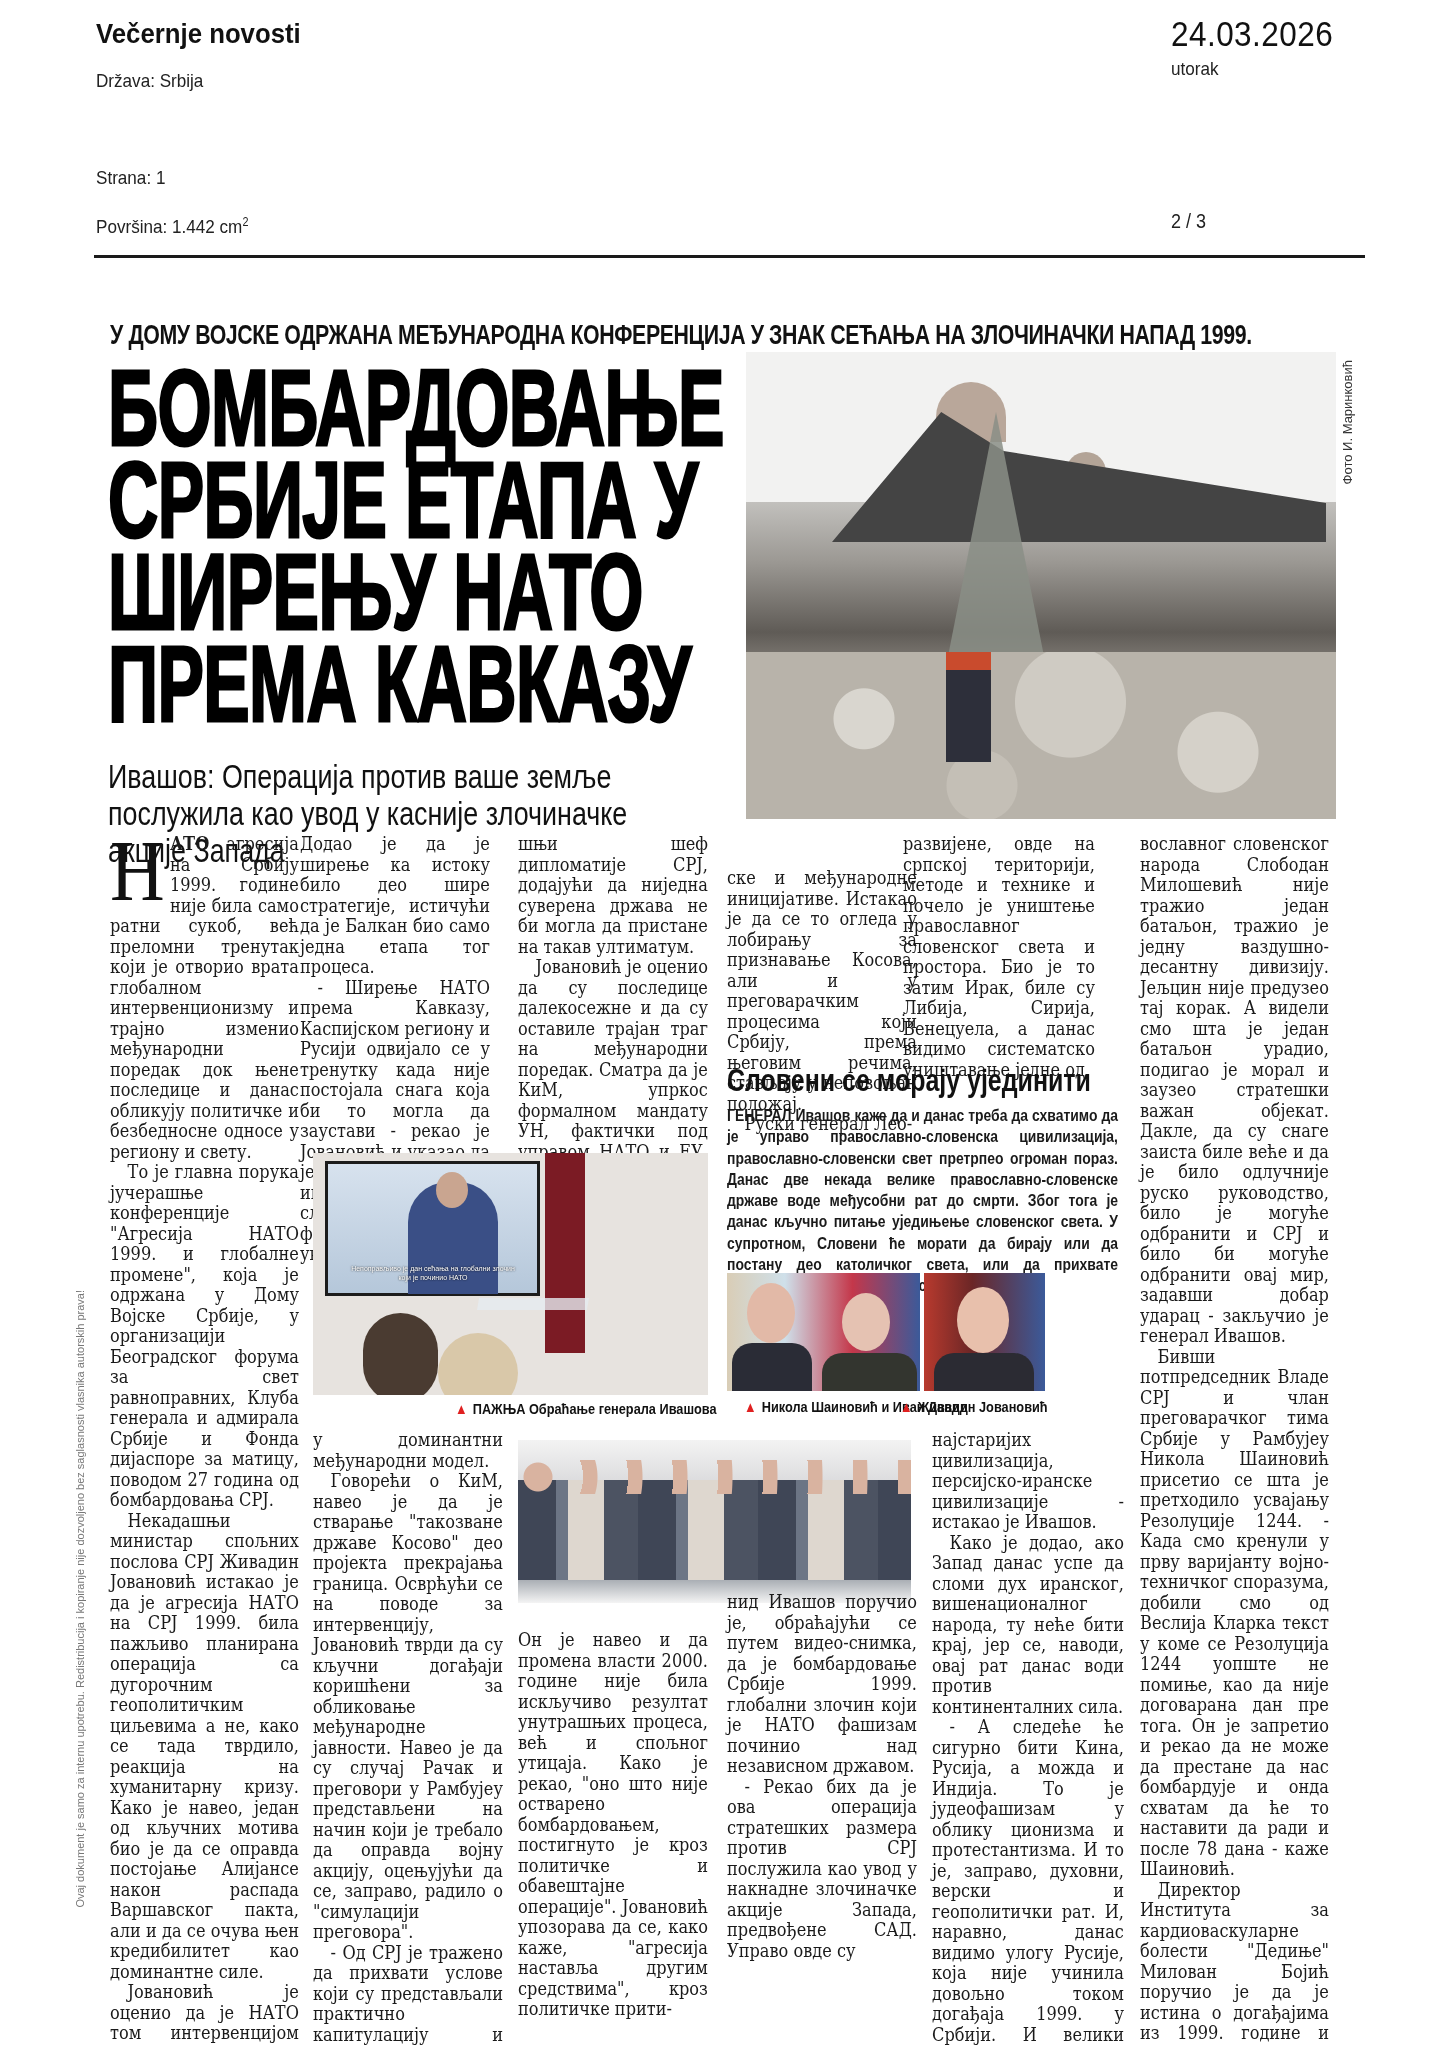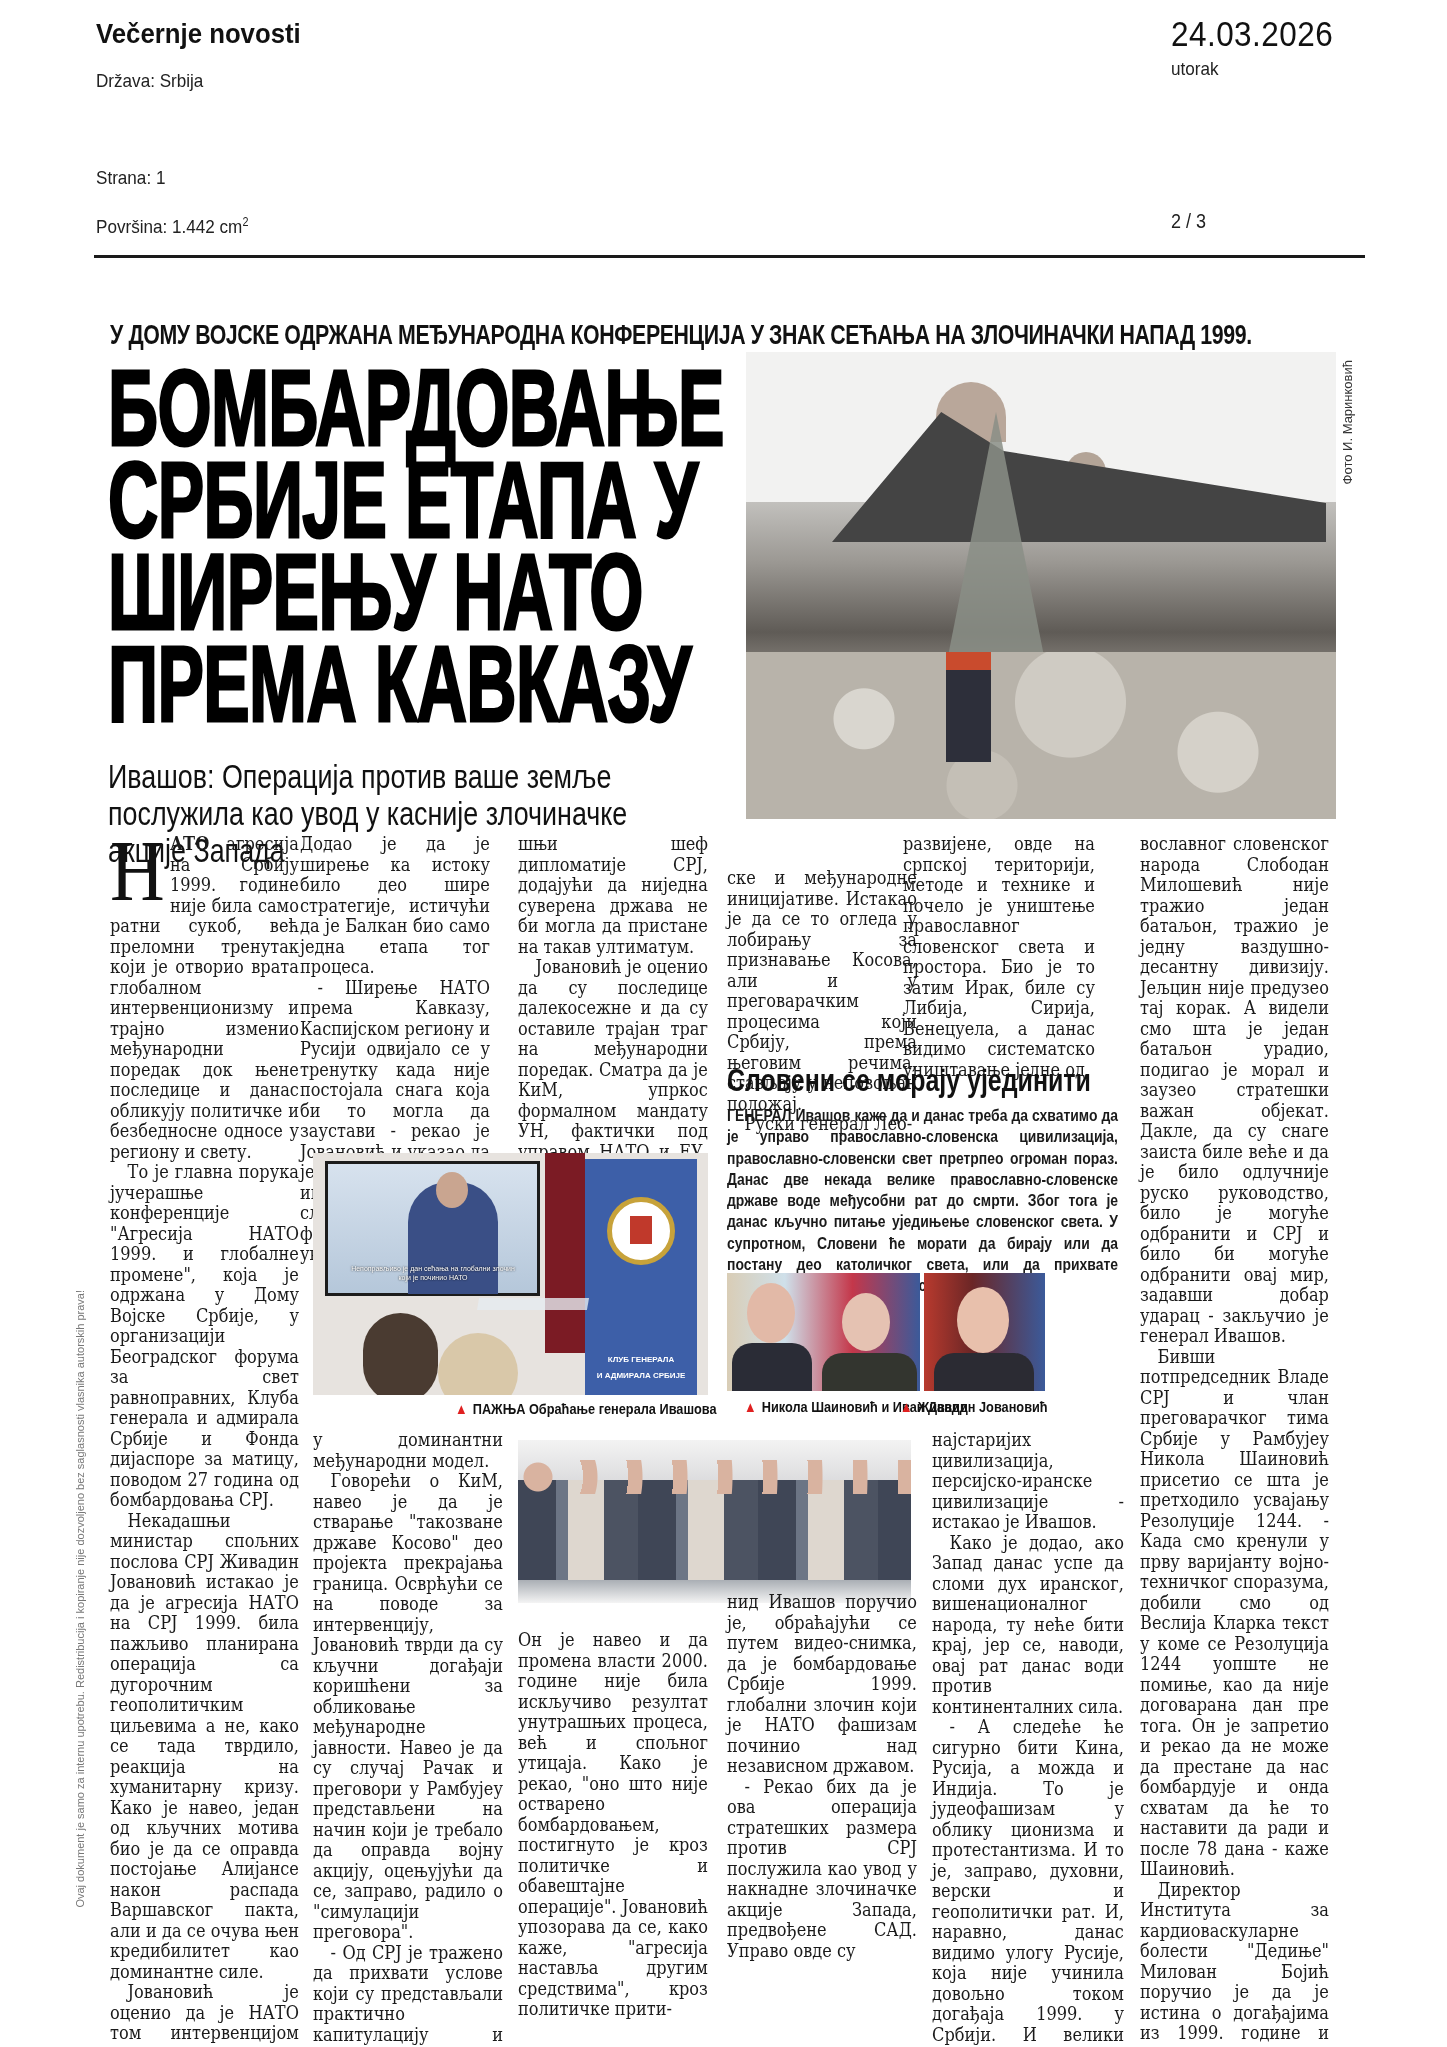--- a/index.html
+++ b/index.html
@@ -132,27 +132,20 @@
 
 <div class="photo" style="left:313px; top:1153px; width:395px; height:242px; background:#e7e3df;">
   <div style="position:absolute; left:12px; top:8px; width:215px; height:135px; background:#1c1c1c; padding:3px;">
     <div style="width:100%; height:100%; background:linear-gradient(180deg,#d7e2ee 0%,#b5c7da 100%); position:relative;">
       <div style="position:absolute; left:80px; top:18px; width:90px; height:112px; background:#3a4f86; border-radius:40px 40px 0 0;"></div>
       <div style="position:absolute; left:108px; top:8px; width:32px; height:36px; background:#c9a590; border-radius:50%;"></div>
       <div style="position:absolute; left:20px; top:100px; width:170px; font-size:7px; color:#fff; text-align:center; line-height:9px; text-shadow:0 0 2px #000;">Непоправљиво је дан сећања на глобални злочин који је починио НАТО</div>
     </div>
   </div>
   <div style="position:absolute; left:232px; top:0; width:40px; height:200px; background:#7b1b24;"></div>
-  <div style="position:absolute; left:272px; top:6px; width:112px; height:236px; background:#3d5fa8;">
-    <div style="position:absolute; left:22px; top:38px; width:68px; height:68px; border-radius:50%; border:5px solid #c7a23a; background:#fff;">
-      <div style="position:absolute; left:18px; top:14px; width:22px; height:28px; background:#c0392b;"></div>
-    </div>
-    <div style="position:absolute; left:8px; top:196px; width:96px; text-align:center; color:#fff; font-size:8px; font-weight:700;">КЛУБ ГЕНЕРАЛА</div>
-    <div style="position:absolute; left:4px; top:212px; width:104px; text-align:center; color:#fff; font-size:8px; font-weight:700;">И АДМИРАЛА СРБИЈЕ</div>
-  </div>
   <div style="position:absolute; left:165px; top:145px; width:110px; height:12px; background:rgba(230,235,240,0.8); transform:skewX(-10deg);"></div>
   <div style="position:absolute; left:50px; top:160px; width:75px; height:90px; border-radius:40px; background:#4a3b31;"></div>
   <div style="position:absolute; left:125px; top:180px; width:80px; height:80px; border-radius:40px; background:#d9c8a9;"></div>
 </div>
 <div class="caption" style="left:455px; top:1400px;"><span class="tri">▲</span><span>ПАЖЊА Обраћање генерала Ивашова</span></div>
 
 <div class="photo" style="left:727px; top:1273px; width:193px; height:118px; background:linear-gradient(90deg,#d9cdb6 0%,#cfe0ea 30%,#c4374a 65%,#3b5a9a 100%);">
   <div style="position:absolute; left:20px; top:10px; width:48px; height:60px; border-radius:50%; background:#e2b9a7;"></div>
   <div style="position:absolute; left:5px; top:70px; width:80px; height:50px; background:#2a2c36; border-radius:20px 20px 0 0;"></div>
   <div style="position:absolute; left:115px; top:20px; width:48px; height:58px; border-radius:50%; background:#e5c2b2;"></div>

